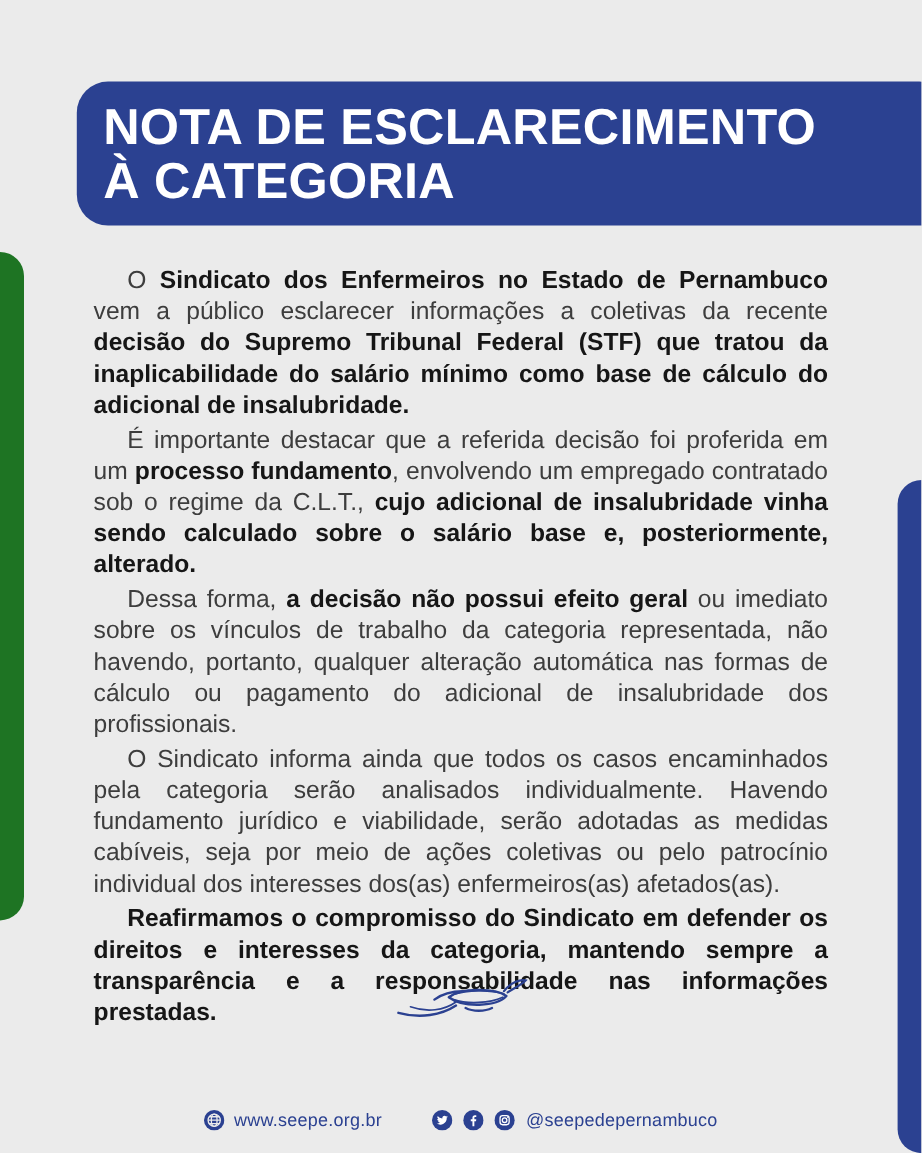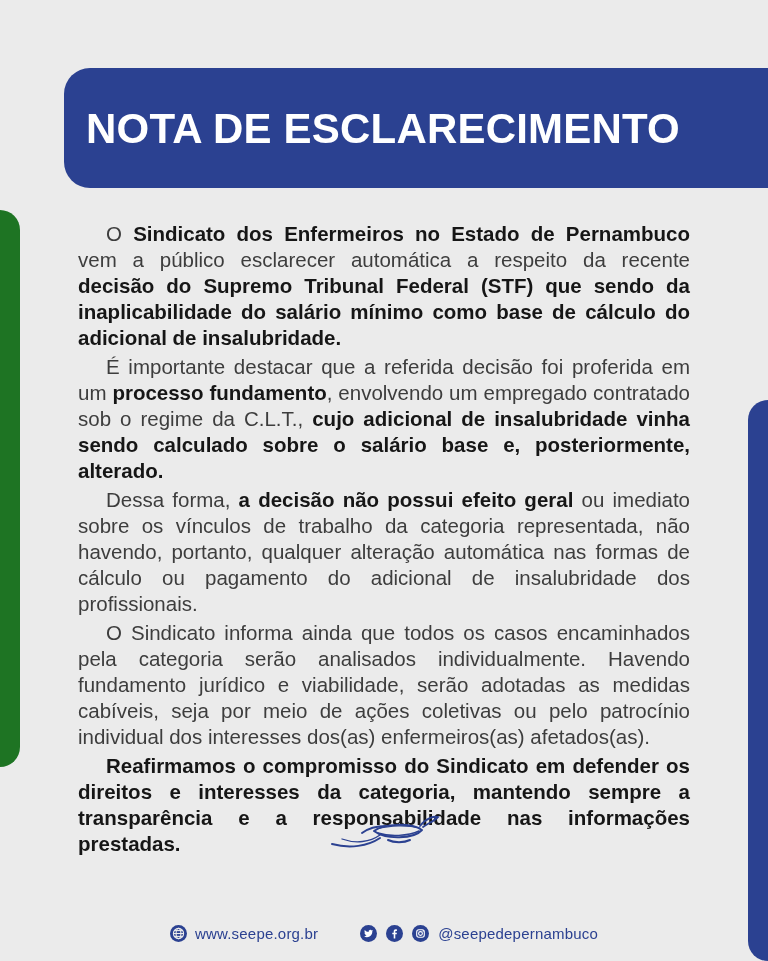--- a/index.html
+++ b/index.html
@@ -69,25 +69,25 @@
 </style>
 </head>
 <body>
 
 <div class="canvas">
 
   <div class="bar-left"></div>
   <div class="bar-right"></div>
 
   <header class="title-box">
-    <h1><span>NOTA DE ESCLARECIMENTO</span><br></h1>
+    <h1><span>NOTA DE ESCLARECIMENTO</span><br><span>À CATEGORIA</span></h1>
   </header>
 
   <main class="body-text">
-      <p><span>O </span><b>Sindicato dos Enfermeiros no Estado de Pernambuco</b><span> vem a público esclarecer automática a respeito da recente </span><b>decisão do Supremo Tribunal Federal (STF) que sendo da inaplicabilidade do salário mínimo como base de cálculo do adicional de insalubridade.</b></p>
+      <p><span>O </span><b>Sindicato dos Enfermeiros no Estado de Pernambuco</b><span> vem a público esclarecer informações a coletivas da recente </span><b>decisão do Supremo Tribunal Federal (STF) que tratou da inaplicabilidade do salário mínimo como base de cálculo do adicional de insalubridade.</b></p>
       <p><span>É importante destacar que a referida decisão foi proferida em um </span><b>processo fundamento</b><span>, envolvendo um empregado contratado sob o regime da C.L.T., </span><b>cujo adicional de insalubridade vinha sendo calculado sobre o salário base e, posteriormente, alterado.</b></p>
       <p><span>Dessa forma, </span><b>a decisão não possui efeito geral</b><span> ou imediato sobre os vínculos de trabalho da categoria representada, não havendo, portanto, qualquer alteração automática nas formas de cálculo ou pagamento do adicional de insalubridade dos profissionais.</span></p>
       <p><span>O Sindicato informa ainda que todos os casos encaminhados pela categoria serão analisados individualmente. Havendo fundamento jurídico e viabilidade, serão adotadas as medidas cabíveis, seja por meio de ações coletivas ou pelo patrocínio individual dos interesses dos(as) enfermeiros(as) afetados(as).</span></p>
       <p><b>Reafirmamos o compromisso do Sindicato em defender os direitos e interesses da categoria, mantendo sempre a transparência e a responsabilidade nas informações prestadas.</b></p>
     </main>
 
   <div class="logo">
     <svg class="lamp icon" width="112" height="36" viewBox="0 0 112 36" fill="none" xmlns="http://www.w3.org/2000/svg">
 
       <path d="M4 30 C 22 35, 40 32, 52 24" stroke="#2b4191" stroke-width="2" stroke-linecap="round"></path>

